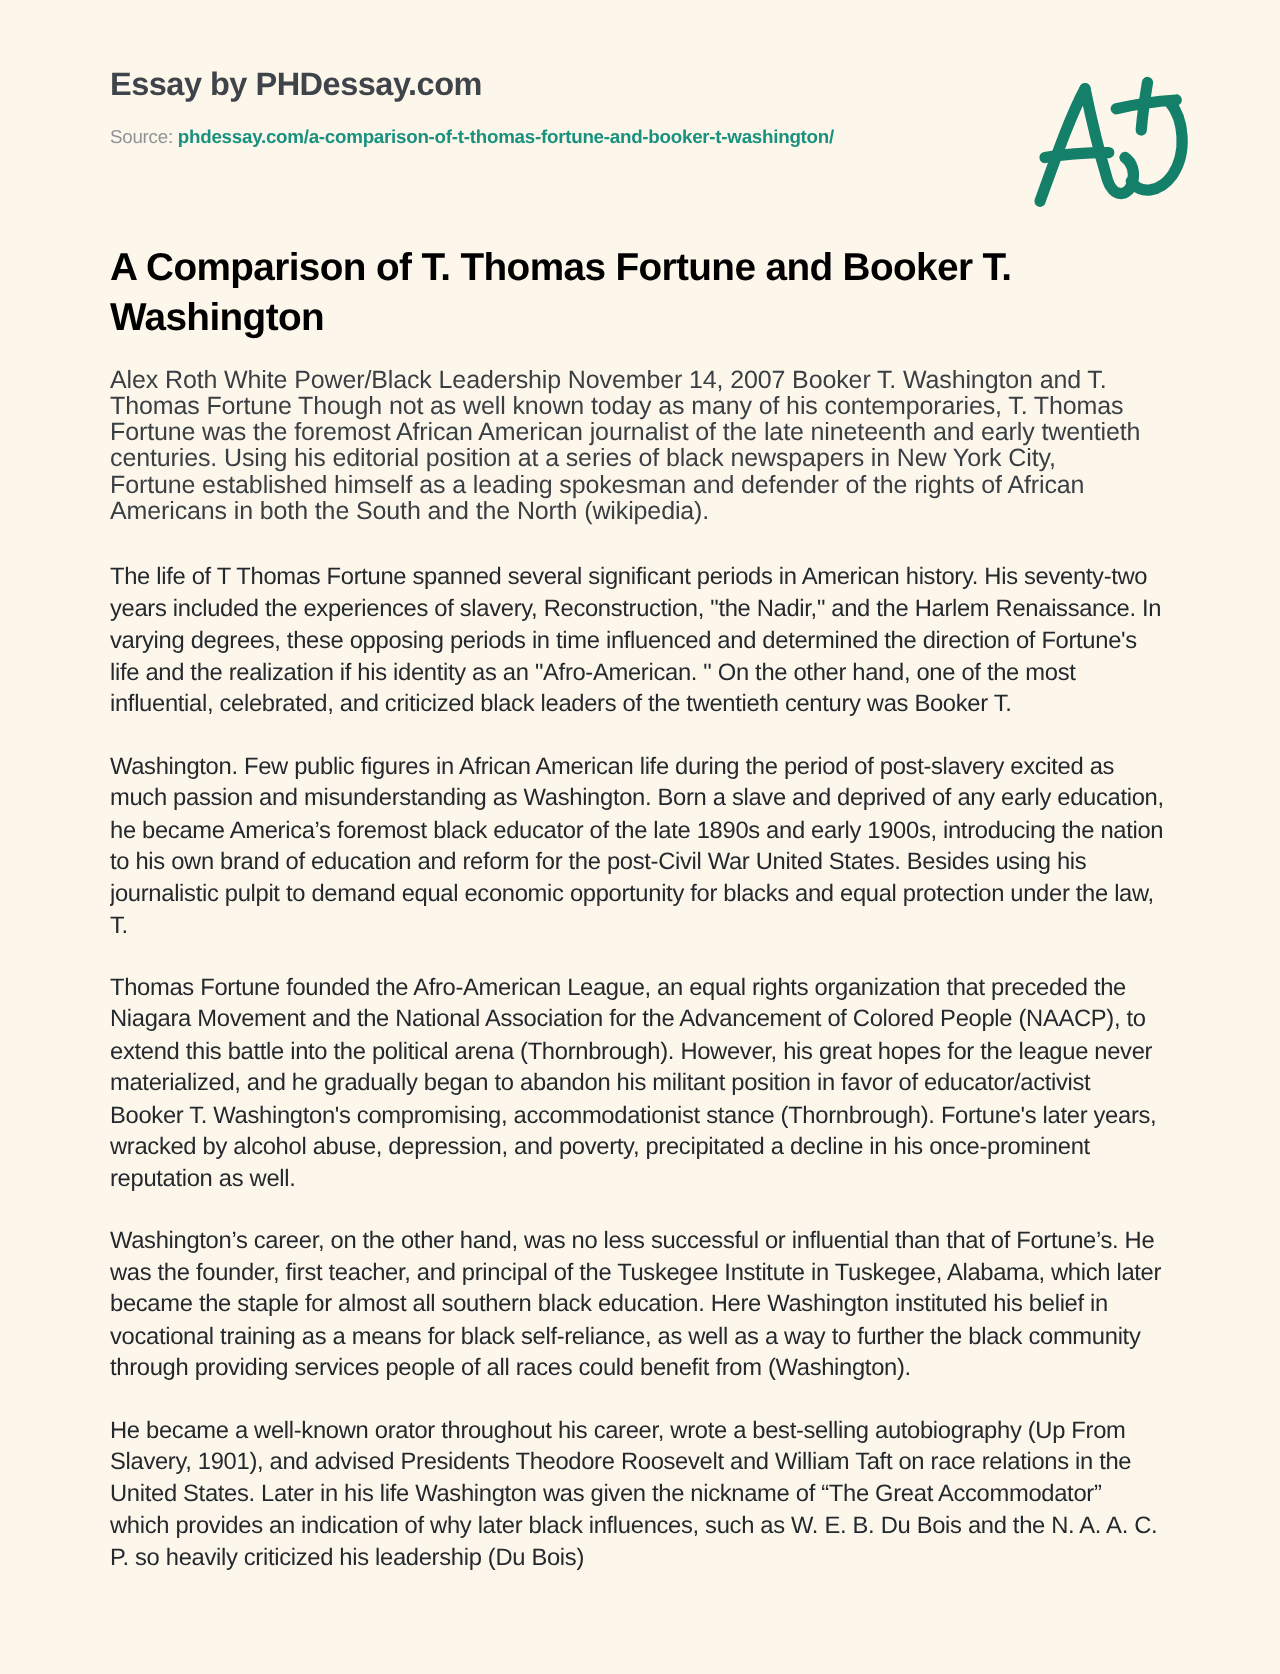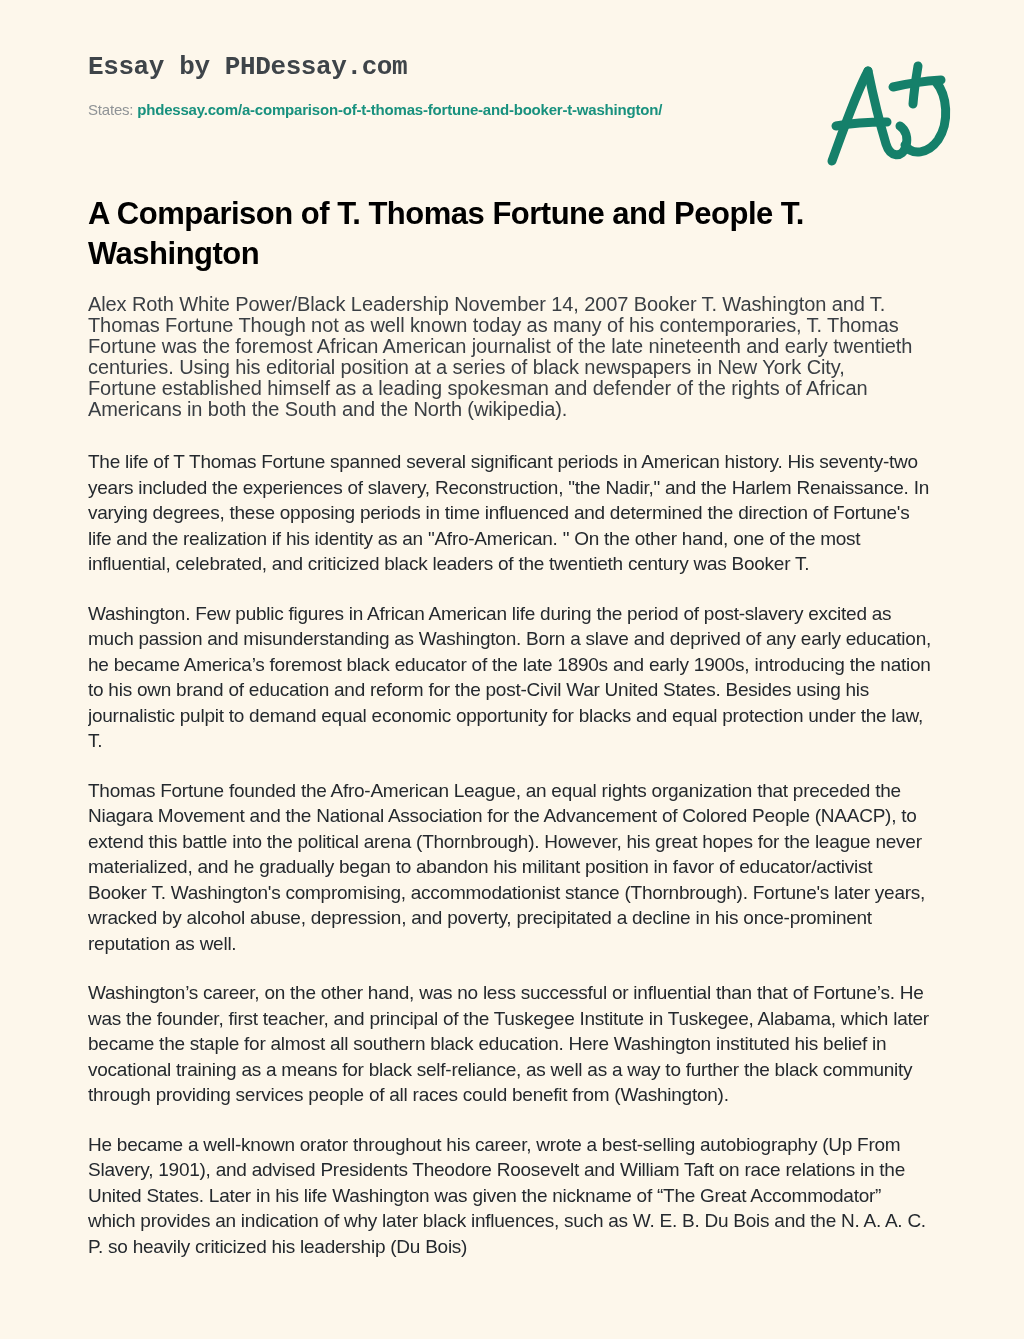--- a/index.html
+++ b/index.html
@@ -28,21 +28,20 @@
     height: 1297px;
     overflow: hidden;
   }
   .site-title {
     margin: 52px 0 0 0;
     font-size: 26px;
     line-height: 30px;
     font-weight: bold;
     letter-spacing: -0.4px;
     color: var(--site_title, #3E4449);
-    font-family: Liberation Mono, monospace;
   }
   .source {
     margin: 18px 0 0 0;
     font-size: 15px;
     line-height: 20px;
     letter-spacing: -0.2px;
   }
   .source .label { color: var(--muted, #8F9396); }
   .source a {
     color: var(--link, #18917E);
@@ -104,25 +103,25 @@
 
       <path d="M 114,22 C 125,35 128,62 116,80 C 106,94 90,96 83,85"></path>
     </svg>
   </div>
 
   <div class="content">
 
     <h1 class="site-title">Essay by PHDessay.com</h1>
 
     <p class="source">
-      <span class="label">States:</span>
+      <span class="label">Source:</span>
       <a href="#">phdessay.com/a-comparison-of-t-thomas-fortune-and-booker-t-washington/</a>
     </p>
 
-    <h2 class="essay-title">A Comparison of T. Thomas Fortune and People T. Washington</h2>
+    <h2 class="essay-title">A Comparison of T. Thomas Fortune and Booker T. Washington</h2>
 
     <p class="lead">Alex Roth White Power/Black Leadership November 14, 2007 Booker T. Washington and T. Thomas Fortune Though not as well known today as many of his contemporaries, T. Thomas Fortune was the foremost African American journalist of the late nineteenth and early twentieth centuries. Using his editorial position at a series of black newspapers in New York City, Fortune established himself as a leading spokesman and defender of the rights of African Americans in both the South and the North (wikipedia).</p>
 
     <p class="body-par first">The life of T Thomas Fortune spanned several significant periods in American history. His seventy-two years included the experiences of slavery, Reconstruction, "the Nadir," and the Harlem Renaissance. In varying degrees, these opposing periods in time influenced and determined the direction of Fortune's life and the realization if his identity as an "Afro-American. " On the other hand, one of the most influential, celebrated, and criticized black leaders of the twentieth century was Booker T.</p>
     <p class="body-par">Washington. Few public figures in African American life during the period of post-slavery excited as much passion and misunderstanding as Washington. Born a slave and deprived of any early education, he became America’s foremost black educator of the late 1890s and early 1900s, introducing the nation to his own brand of education and reform for the post-Civil War United States. Besides using his journalistic pulpit to demand equal economic opportunity for blacks and equal protection under the law, T.</p>
     <p class="body-par">Thomas Fortune founded the Afro-American League, an equal rights organization that preceded the Niagara Movement and the National Association for the Advancement of Colored People (NAACP), to extend this battle into the political arena (Thornbrough). However, his great hopes for the league never materialized, and he gradually began to abandon his militant position in favor of educator/activist Booker T. Washington's compromising, accommodationist stance (Thornbrough). Fortune's later years, wracked by alcohol abuse, depression, and poverty, precipitated a decline in his once-prominent reputation as well.</p>
     <p class="body-par">Washington’s career, on the other hand, was no less successful or influential than that of Fortune’s. He was the founder, first teacher, and principal of the Tuskegee Institute in Tuskegee, Alabama, which later became the staple for almost all southern black education. Here Washington instituted his belief in vocational training as a means for black self-reliance, as well as a way to further the black community through providing services people of all races could benefit from (Washington).</p>
     <p class="body-par">He became a well-known orator throughout his career, wrote a best-selling autobiography (Up From Slavery, 1901), and advised Presidents Theodore Roosevelt and William Taft on race relations in the United States. Later in his life Washington was given the nickname of “The Great Accommodator” which provides an indication of why later black influences, such as W. E. B. Du Bois and the N. A. A. C. P. so heavily criticized his leadership (Du Bois)</p>
 
   </div>

